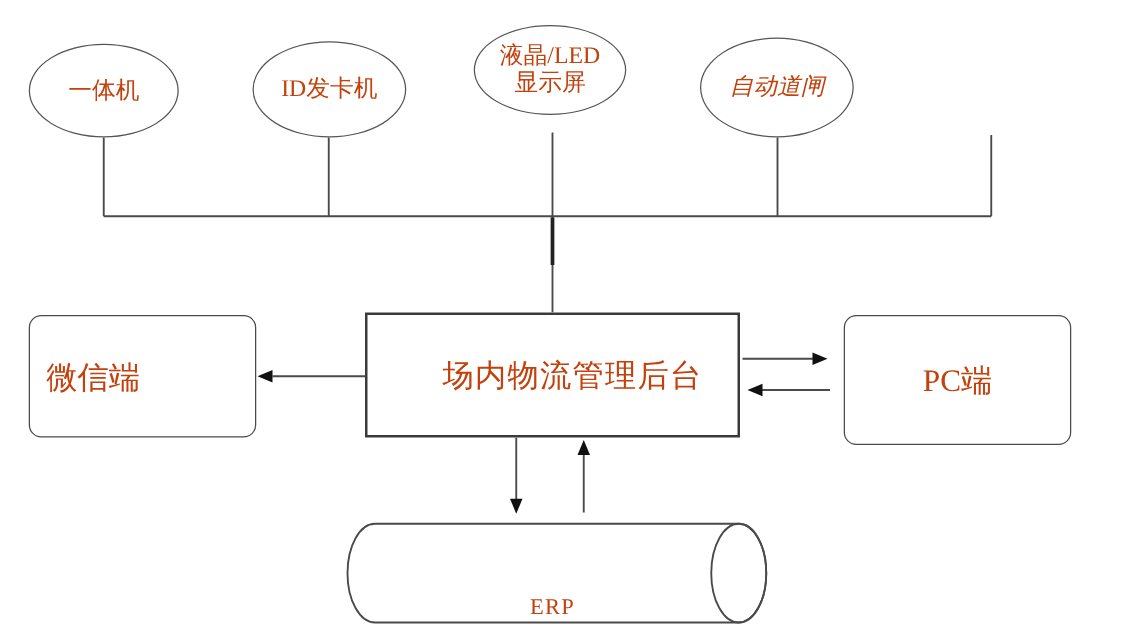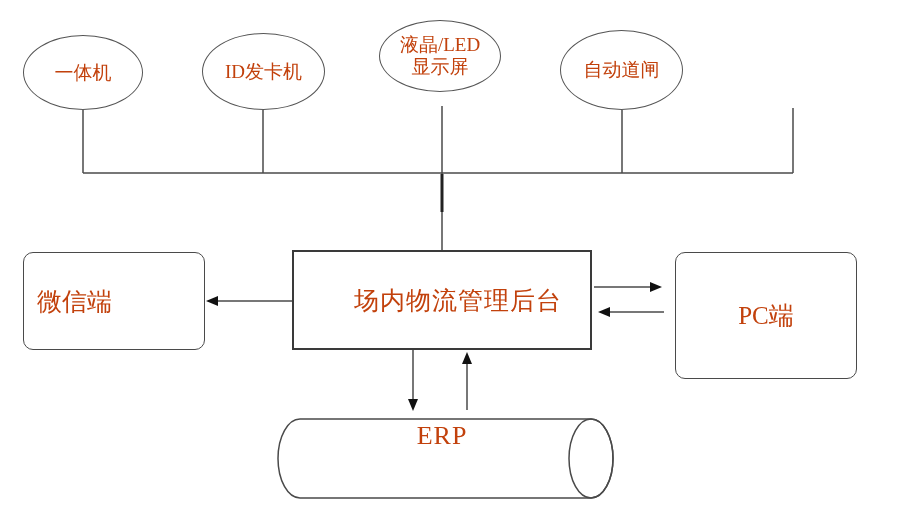--- a/index.html
+++ b/index.html
@@ -49,34 +49,34 @@
     border-radius: 10px;
     font-size: 25px;
   }
   .rounded-box.left-text {
     justify-content: flex-start;
     padding-left: 13px;
   }
   .erp-label {
     position: absolute;
     display: flex;
-    align-items: flex-start;
+    align-items: flex-end;
     justify-content: center;
-    font-size: 26px;
+    font-size: 18px;
     letter-spacing: 1px;
   }
   
   .n-e1 { left: 23px;  top: 35px;  width: 120px; height: 75px; }
   .n-e2 { left: 202px; top: 33px;  width: 123px; height: 77px; text-align: center; }
   .n-e3 { left: 379px; top: 20px;  width: 122px; height: 72px; }
-  .n-e4 { left: 560px; top: 30px;  width: 123px; height: 80px; }
+  .n-e4 { left: 560px; top: 30px;  width: 123px; height: 80px; font-style: italic; }
   .n-e5 { left: 732px; top: 31px;  width: 126px; height: 77px; }
   .n-backend { left: 292px; top: 250px; width: 300px; height: 100px; padding-left: 32px; }
   .n-wechat  { left: 23px;  top: 252px; width: 182px; height: 98px; }
-  .n-pc      { left: 675px; top: 252px; width: 182px; height: 127px; }
+  .n-pc      { left: 675px; top: 252px; width: 182px; height: 104px; }
   .n-erp     { left: 292px; top: 421px; width: 300px; height: 75px; }
 </style>
 </head>
 <body>
 
 <div class="canvas">
 
   <svg class="wires" viewBox="0 0 899 509" xmlns="http://www.w3.org/2000/svg">
     <g stroke="#4a4a4a" stroke-width="1.5" fill="none">
 

